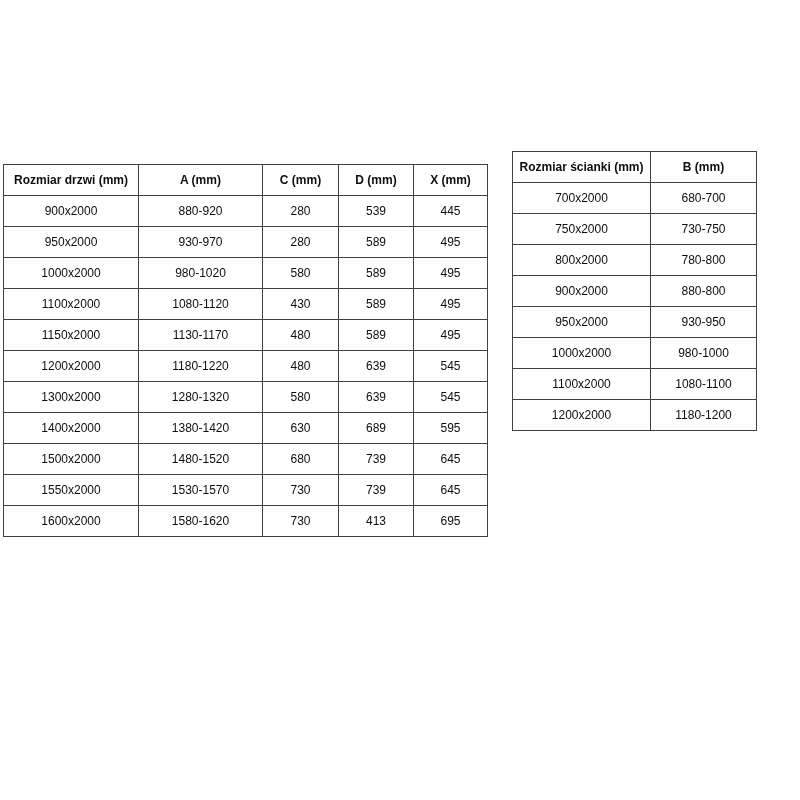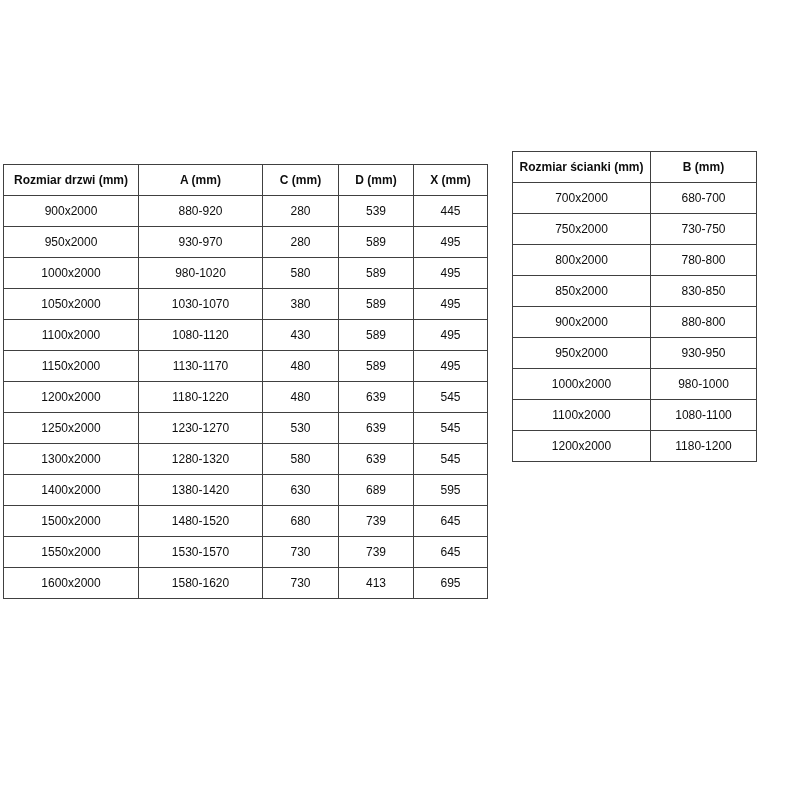--- a/index.html
+++ b/index.html
@@ -82,51 +82,37 @@
         <td>495</td>
       </tr>
       <tr>
         <td>1000x2000</td>
         <td>980-1020</td>
         <td>580</td>
         <td>589</td>
         <td>495</td>
       </tr>
       <tr>
-        <td>1050x2000</td>
-        <td>1030-1070</td>
-        <td>380</td>
-        <td>589</td>
-        <td>495</td>
-      </tr>
-      <tr>
         <td>1100x2000</td>
         <td>1080-1120</td>
         <td>430</td>
         <td>589</td>
         <td>495</td>
       </tr>
       <tr>
         <td>1150x2000</td>
         <td>1130-1170</td>
         <td>480</td>
         <td>589</td>
         <td>495</td>
       </tr>
       <tr>
         <td>1200x2000</td>
         <td>1180-1220</td>
         <td>480</td>
-        <td>639</td>
-        <td>545</td>
-      </tr>
-      <tr>
-        <td>1250x2000</td>
-        <td>1230-1270</td>
-        <td>530</td>
         <td>639</td>
         <td>545</td>
       </tr>
       <tr>
         <td>1300x2000</td>
         <td>1280-1320</td>
         <td>580</td>
         <td>639</td>
         <td>545</td>
       </tr>
@@ -179,24 +165,20 @@
       </tr>
       <tr>
         <td>750x2000</td>
         <td>730-750</td>
       </tr>
       <tr>
         <td>800x2000</td>
         <td>780-800</td>
       </tr>
       <tr>
-        <td>850x2000</td>
-        <td>830-850</td>
-      </tr>
-      <tr>
         <td>900x2000</td>
         <td>880-800</td>
       </tr>
       <tr>
         <td>950x2000</td>
         <td>930-950</td>
       </tr>
       <tr>
         <td>1000x2000</td>
         <td>980-1000</td>

